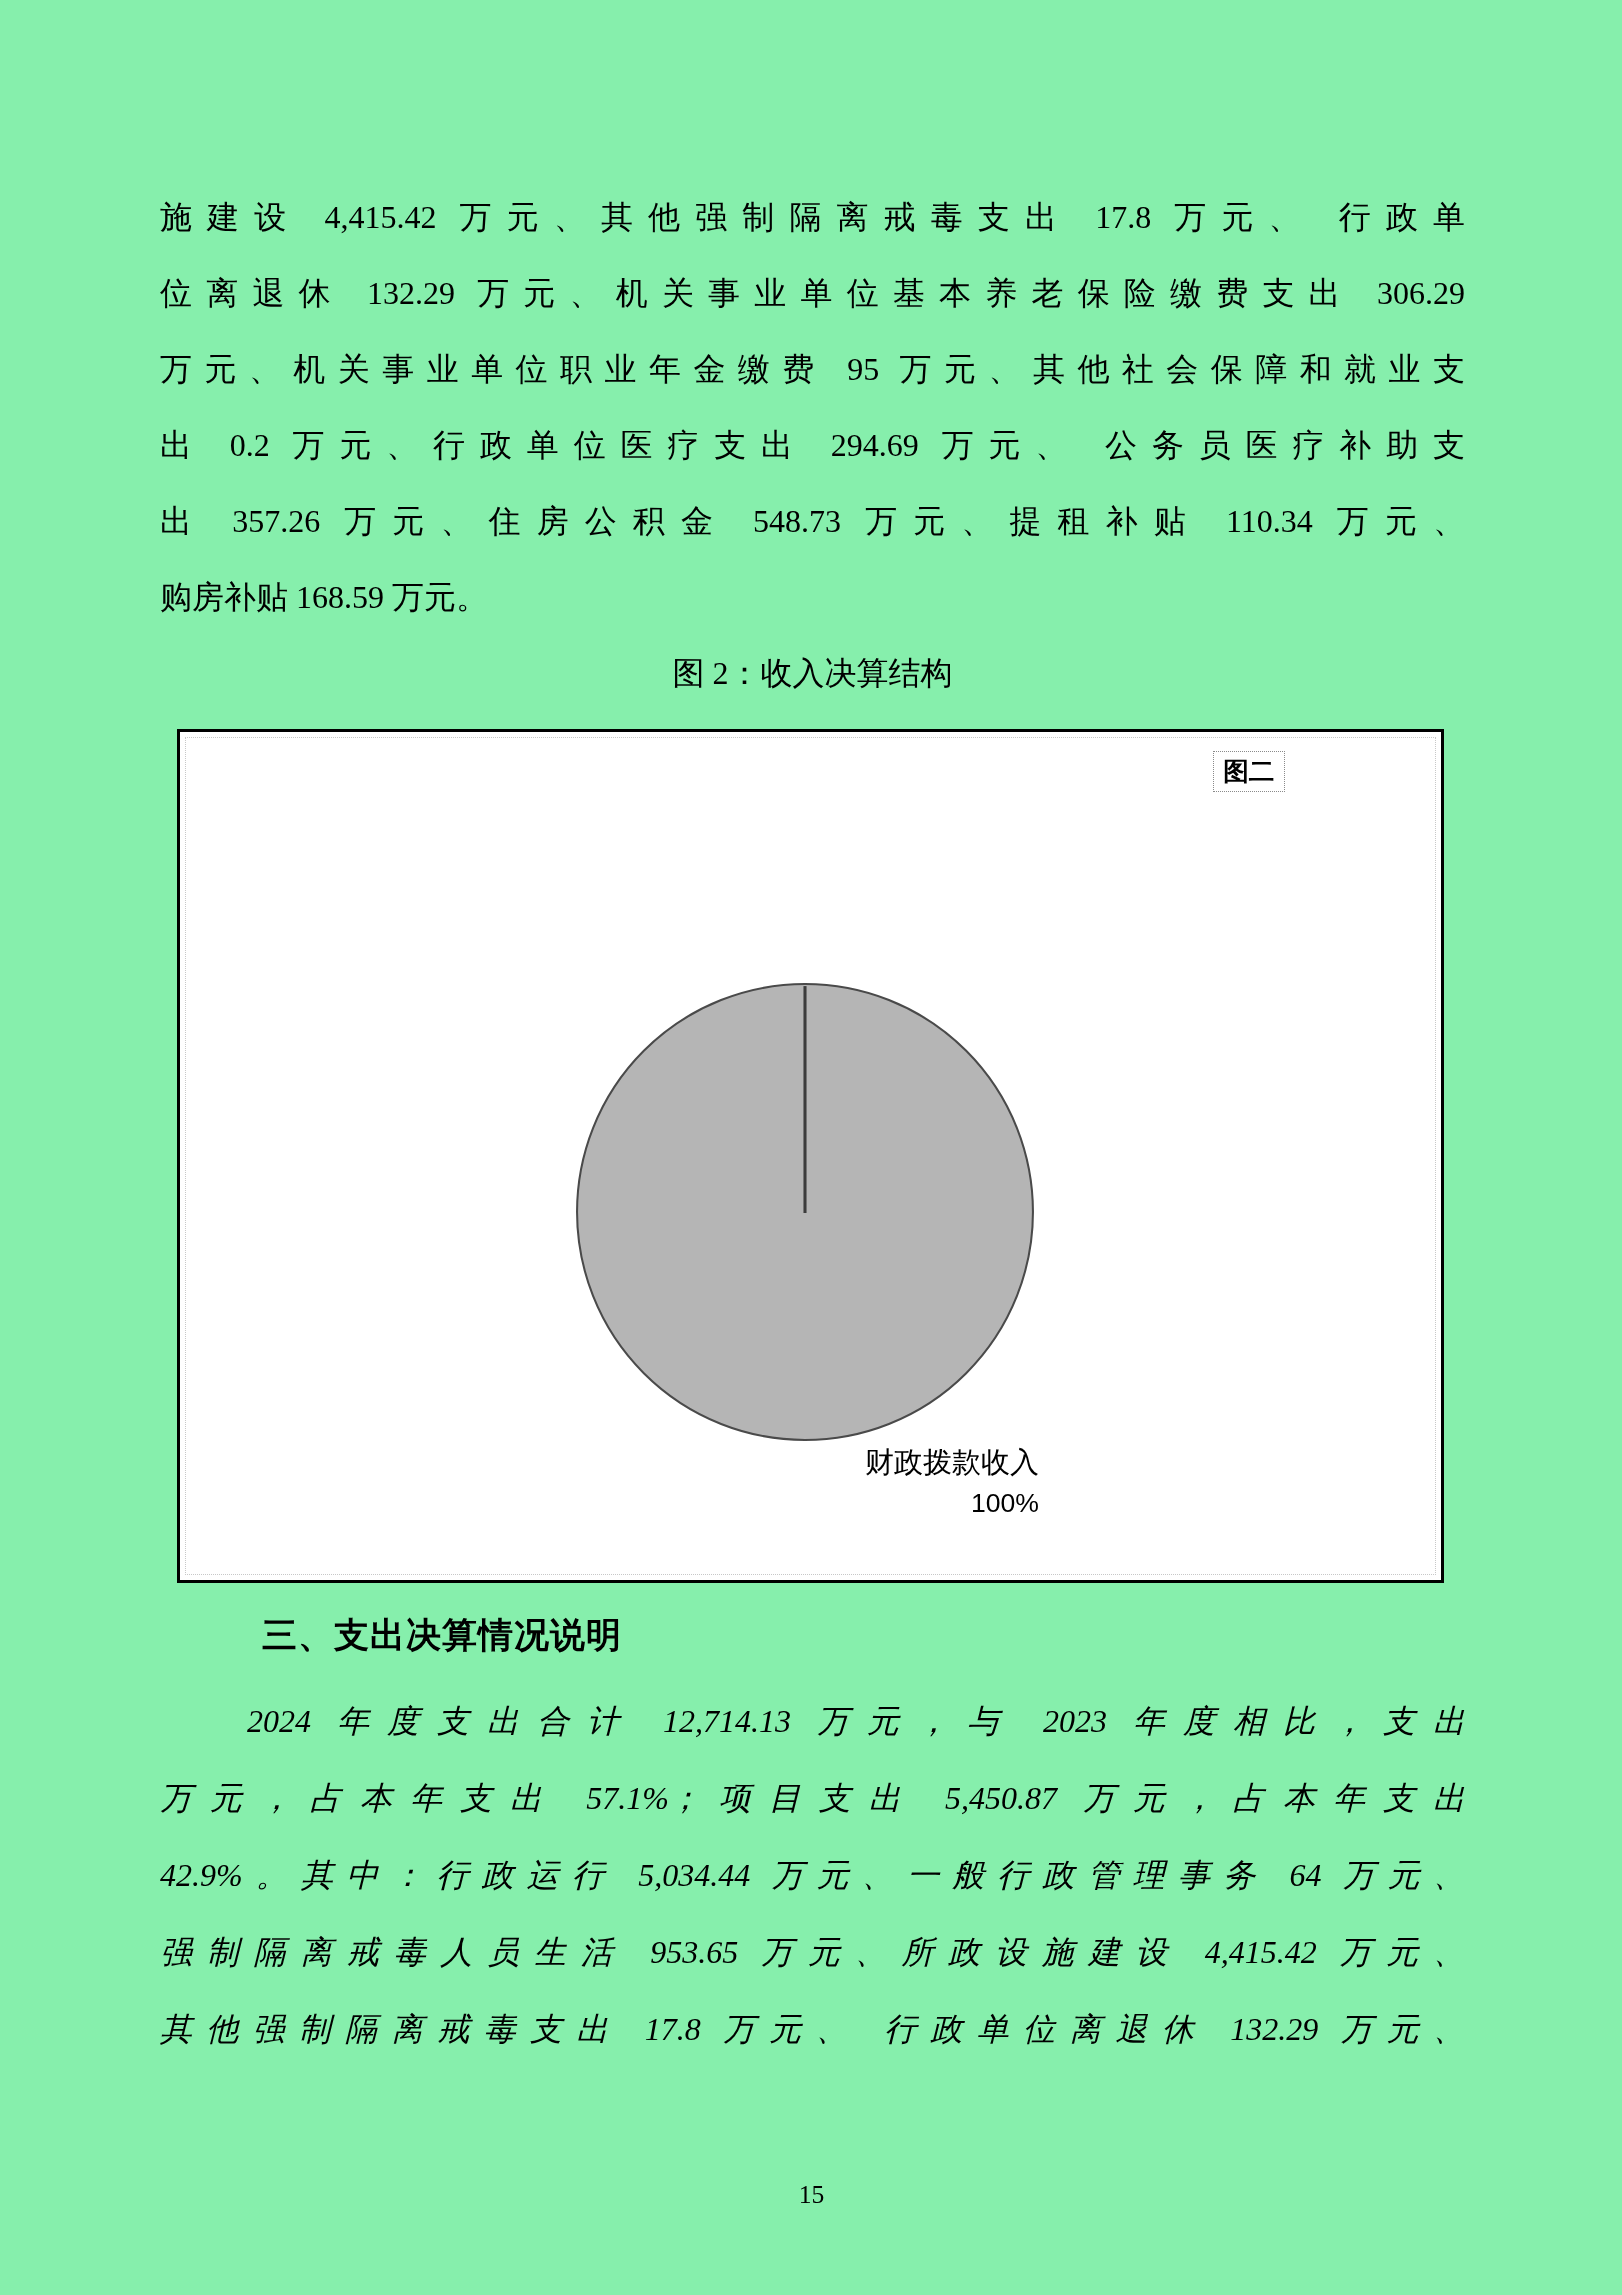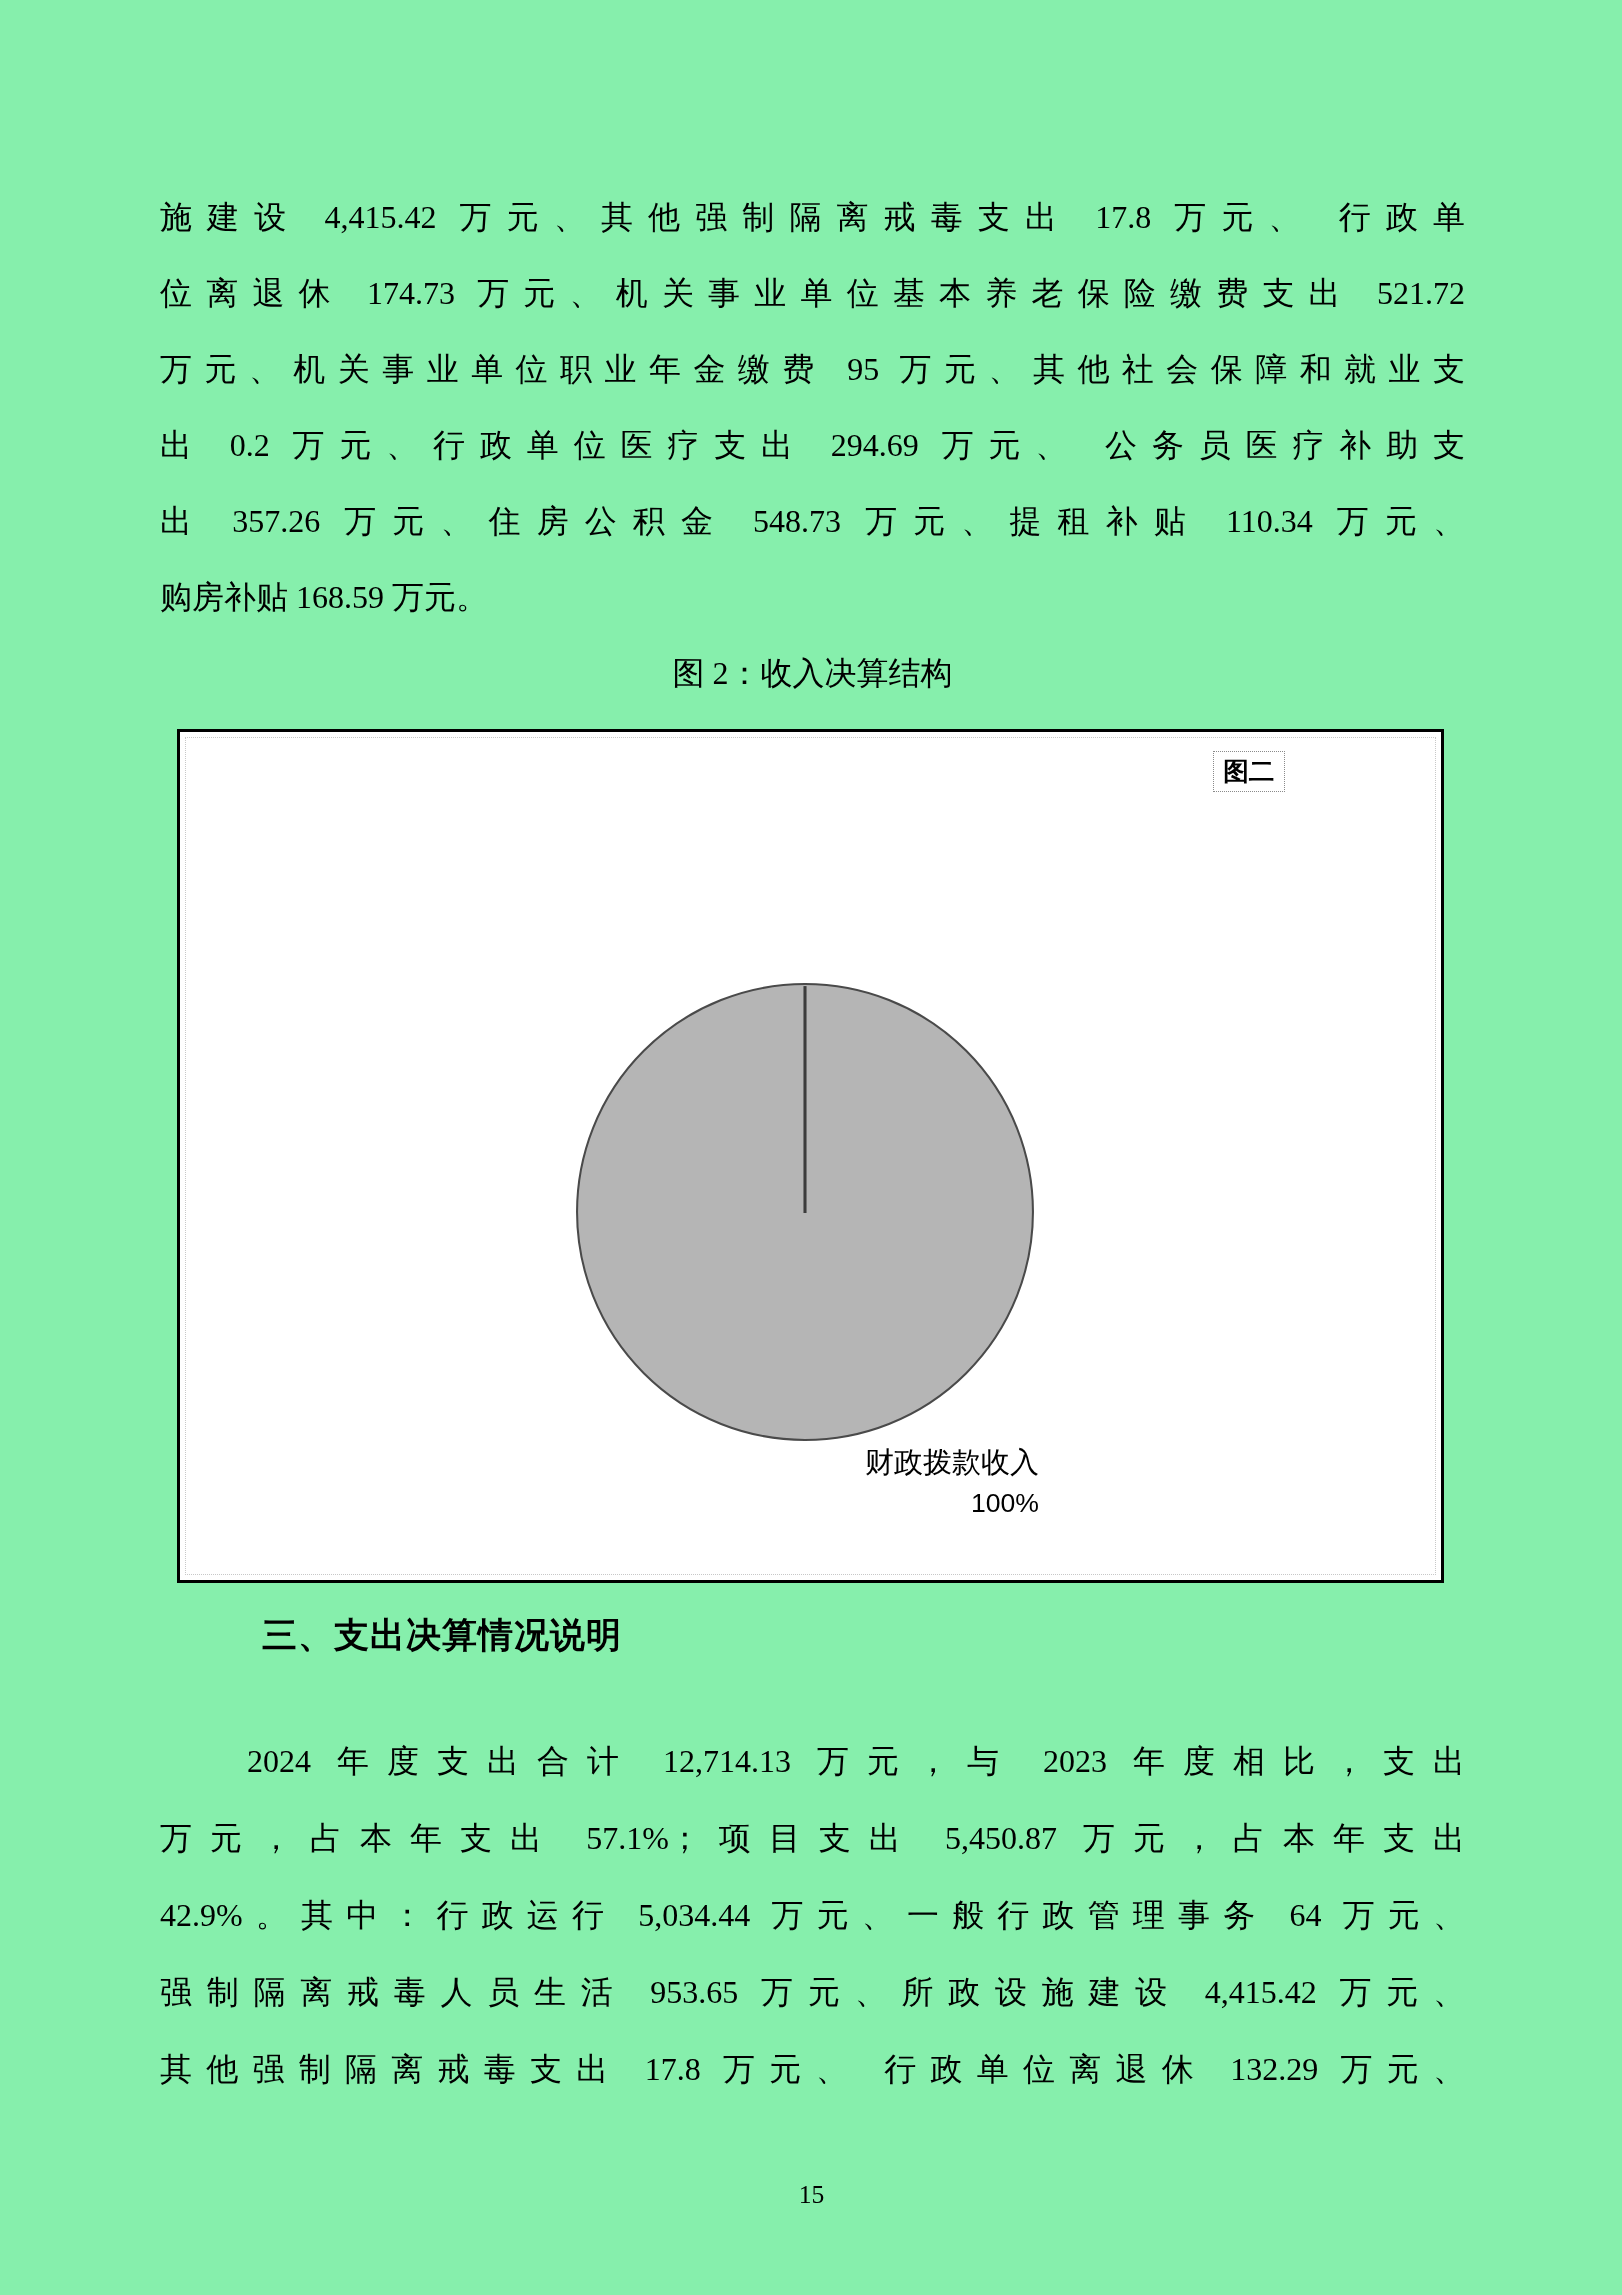--- a/index.html
+++ b/index.html
@@ -8,21 +8,21 @@
     width:1623px;height:2295px;
     background:#86efac;
     font-family:"Liberation Serif","DejaVu Serif",serif;
     color:#000;
     overflow:hidden;
   }
   .para{position:absolute;left:160px;width:1305px;font-size:32px;}
   .pline{line-height:76px;white-space:pre;}
   .jline{text-align:justify;text-align-last:justify;white-space:normal;}
   #para-top{top:179px;}
-  #para-bottom{top:1723px;}
+  #para-bottom{top:1683px;font-style:italic;}
   #para-bottom .pline{line-height:77px;}
   .indent{text-indent:87px;}
   #figure-caption{
     position:absolute;left:160px;top:645px;width:1305px;
     text-align:center;font-size:32px;line-height:57px;white-space:pre;
   }
   #chart-frame{
     position:absolute;left:177px;top:729px;
     width:1261px;height:848px;
     border:3.6px solid #000;background:#fff;
@@ -57,21 +57,21 @@
     text-align:center;font-size:25.6px;line-height:31px;
   }
 </style>
 </head>
 <body>
 
 <div id="page">
 
   <div id="para-top" class="para">
     <div class="pline jline">施建设 4,415.42 万元、其他强制隔离戒毒支出 17.8 万元、 行政单</div>
-    <div class="pline jline">位离退休 174.73 万元、机关事业单位基本养老保险缴费支出 521.72</div>
+    <div class="pline jline">位离退休 132.29 万元、机关事业单位基本养老保险缴费支出 306.29</div>
     <div class="pline jline">万元、机关事业单位职业年金缴费 95 万元、其他社会保障和就业支</div>
     <div class="pline jline">出 0.2 万元、行政单位医疗支出 294.69 万元、 公务员医疗补助支</div>
     <div class="pline jline">出 357.26 万元、住房公积金 548.73 万元、提租补贴 110.34 万元、</div>
     <div class="pline">购房补贴 168.59 万元。</div>
   </div>
 
   <div id="figure-caption">图 2：收入决算结构</div>
 
   <div id="chart-frame">
     <div class="inner-dotted"></div>

